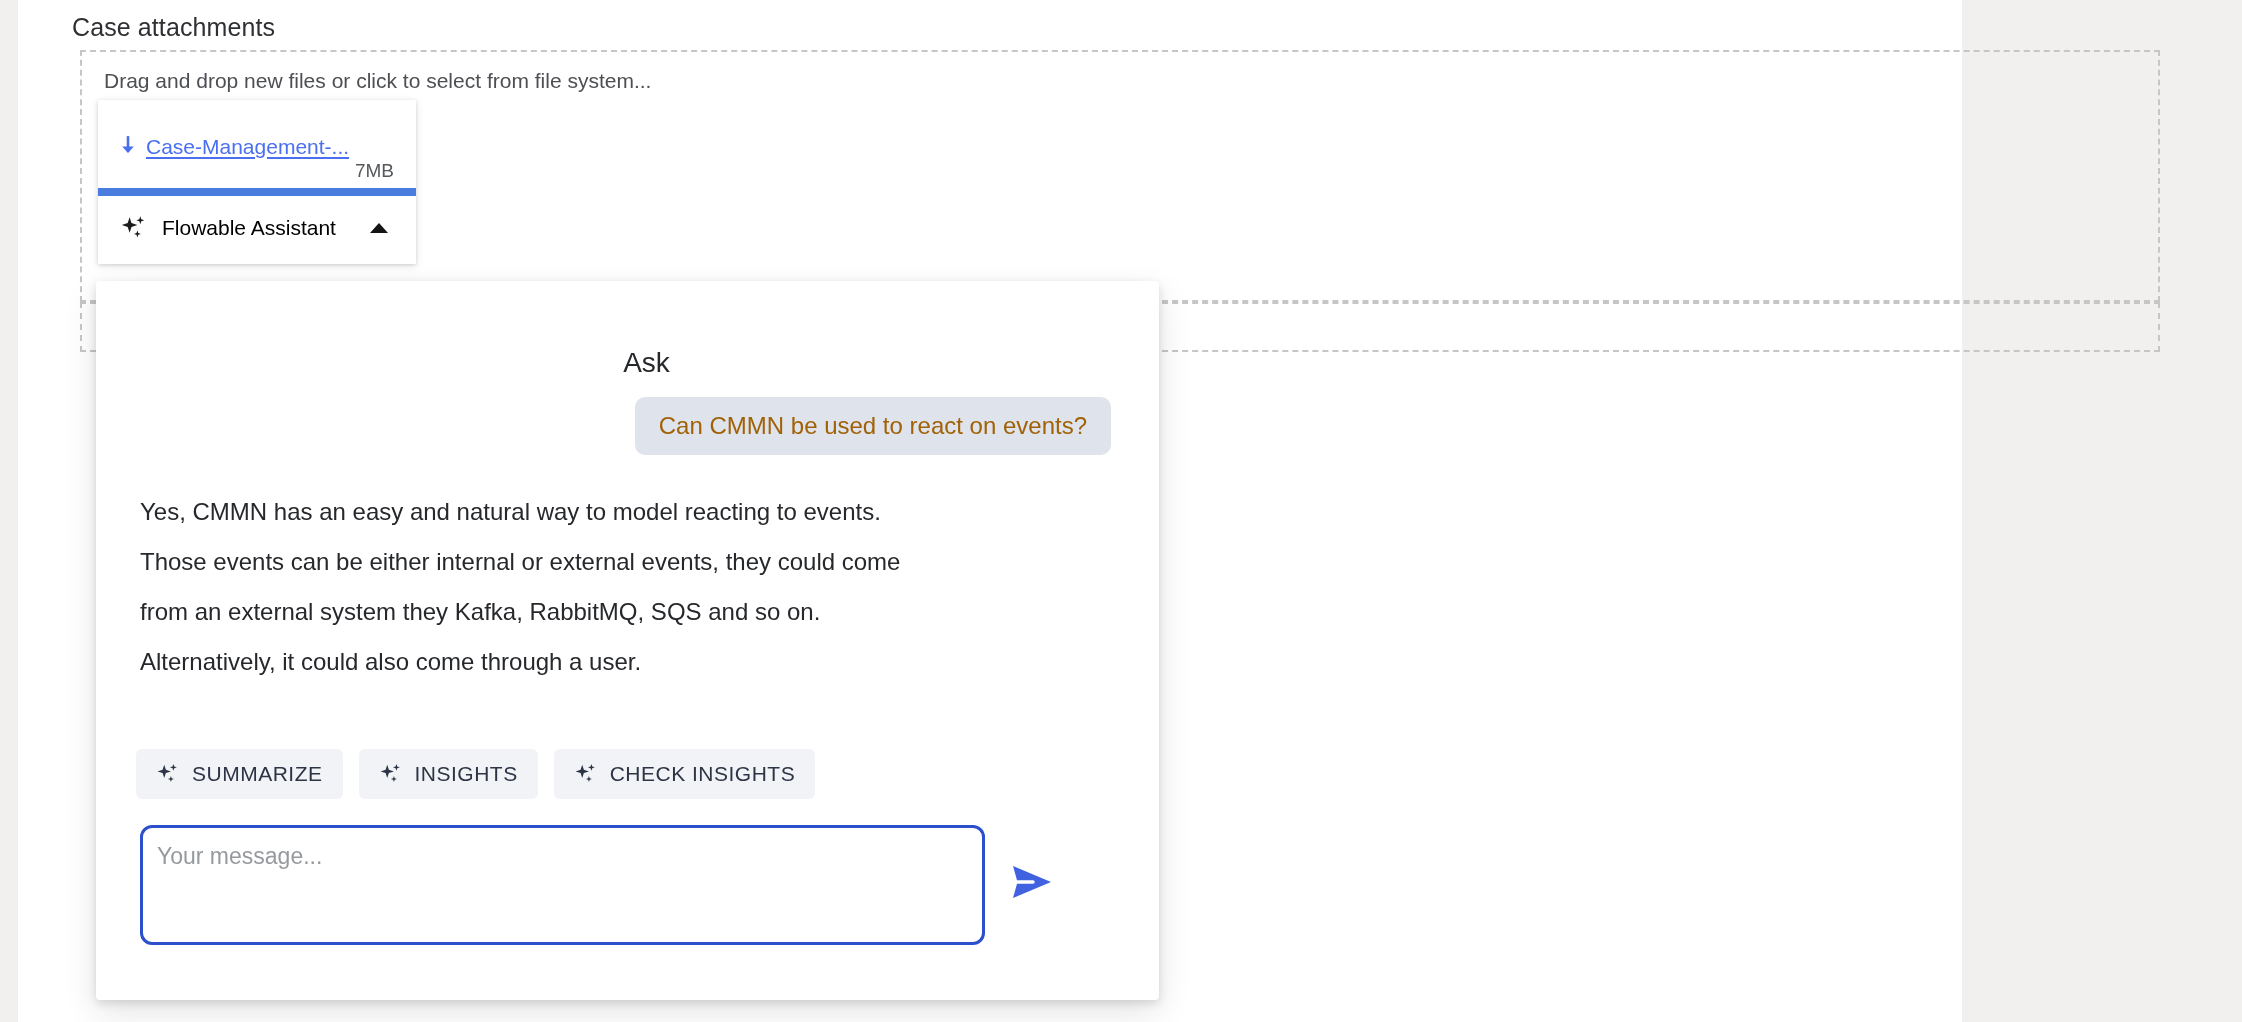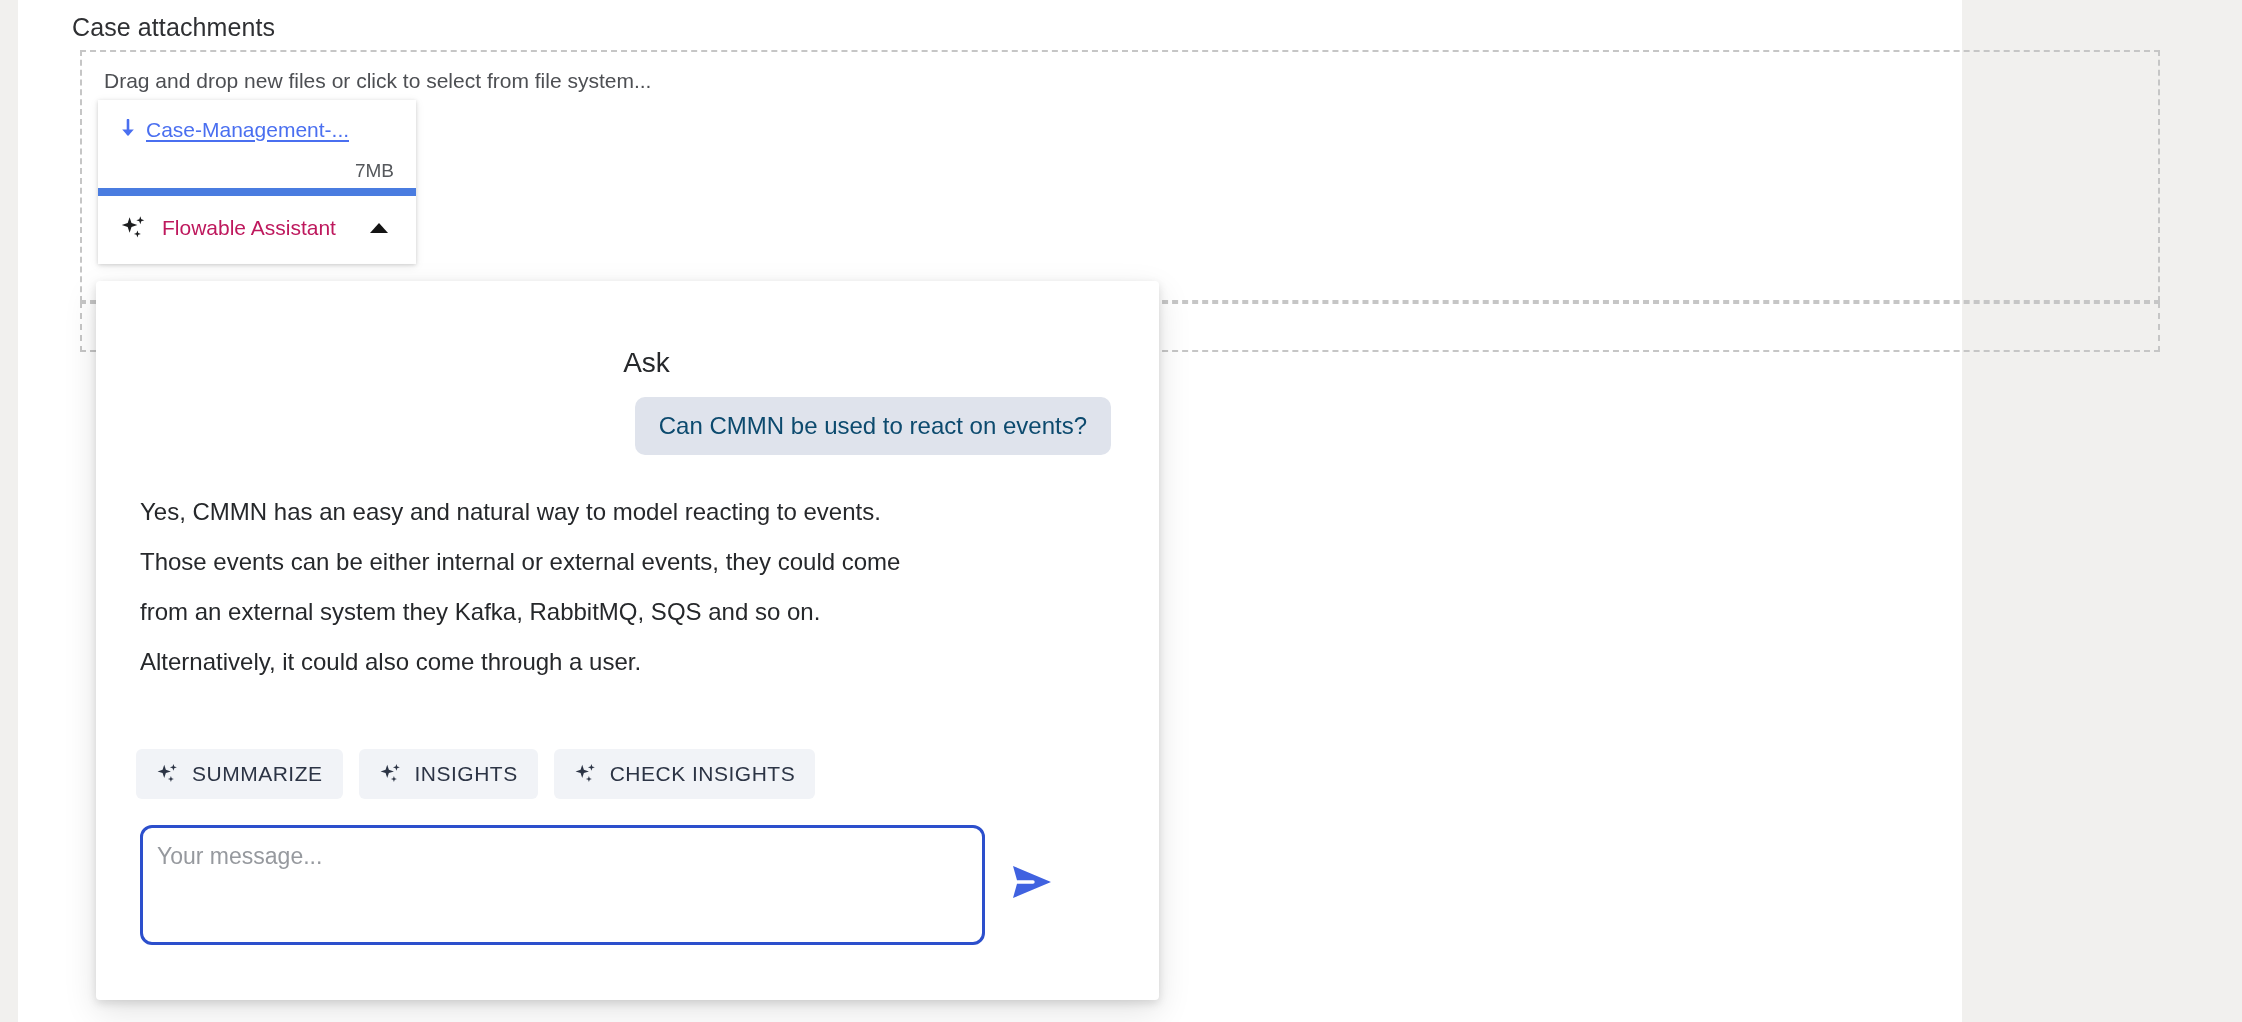--- a/index.html
+++ b/index.html
@@ -91,20 +91,21 @@
   }
   .file-card-body {
     position: relative;
     padding: 18px 22px 10px 22px;
     height: 88px;
   }
   .file-row {
     display: flex;
     align-items: center;
     gap: 10px;
+    margin-top: 17px;
   }
   .download-arrow {
     width: 16px;
     height: 22px;
     flex: 0 0 auto;
     display: block;
   }
   .file-name {
     font-size: 21px;
     line-height: 24px;
@@ -139,21 +140,21 @@
     align-items: center;
     gap: 14px;
     padding: 18px 22px 22px 22px;
     background: #ffffff;
     cursor: pointer;
     user-select: none;
   }
   .assistant-toggle .label {
     font-size: 21px;
     line-height: 24px;
-    color: #be185d;
+    color: #000000;
     white-space: nowrap;
   }
   .caret-up {
     margin-left: auto;
     margin-right: 6px;
     width: 0; height: 0;
     border-left: 9px solid transparent;
     border-right: 9px solid transparent;
     border-bottom: 10px solid #141414;
   }
@@ -200,21 +201,21 @@
   .msg-user-row {
     display: flex;
     justify-content: flex-end;
   }
   .msg-user {
     background: #dfe3ec;
     border-radius: 10px;
     padding: 14px 24px;
     font-size: 24px;
     line-height: 30px;
-    color: #0c4a6e;
+    color: #a16207;
     max-width: 760px;
   }
   .msg-bot {
     margin-top: 32px;
     font-size: 24px;
     line-height: 50px;
     color: #26282b;
     max-width: 900px;
     white-space: pre-line;
   }

